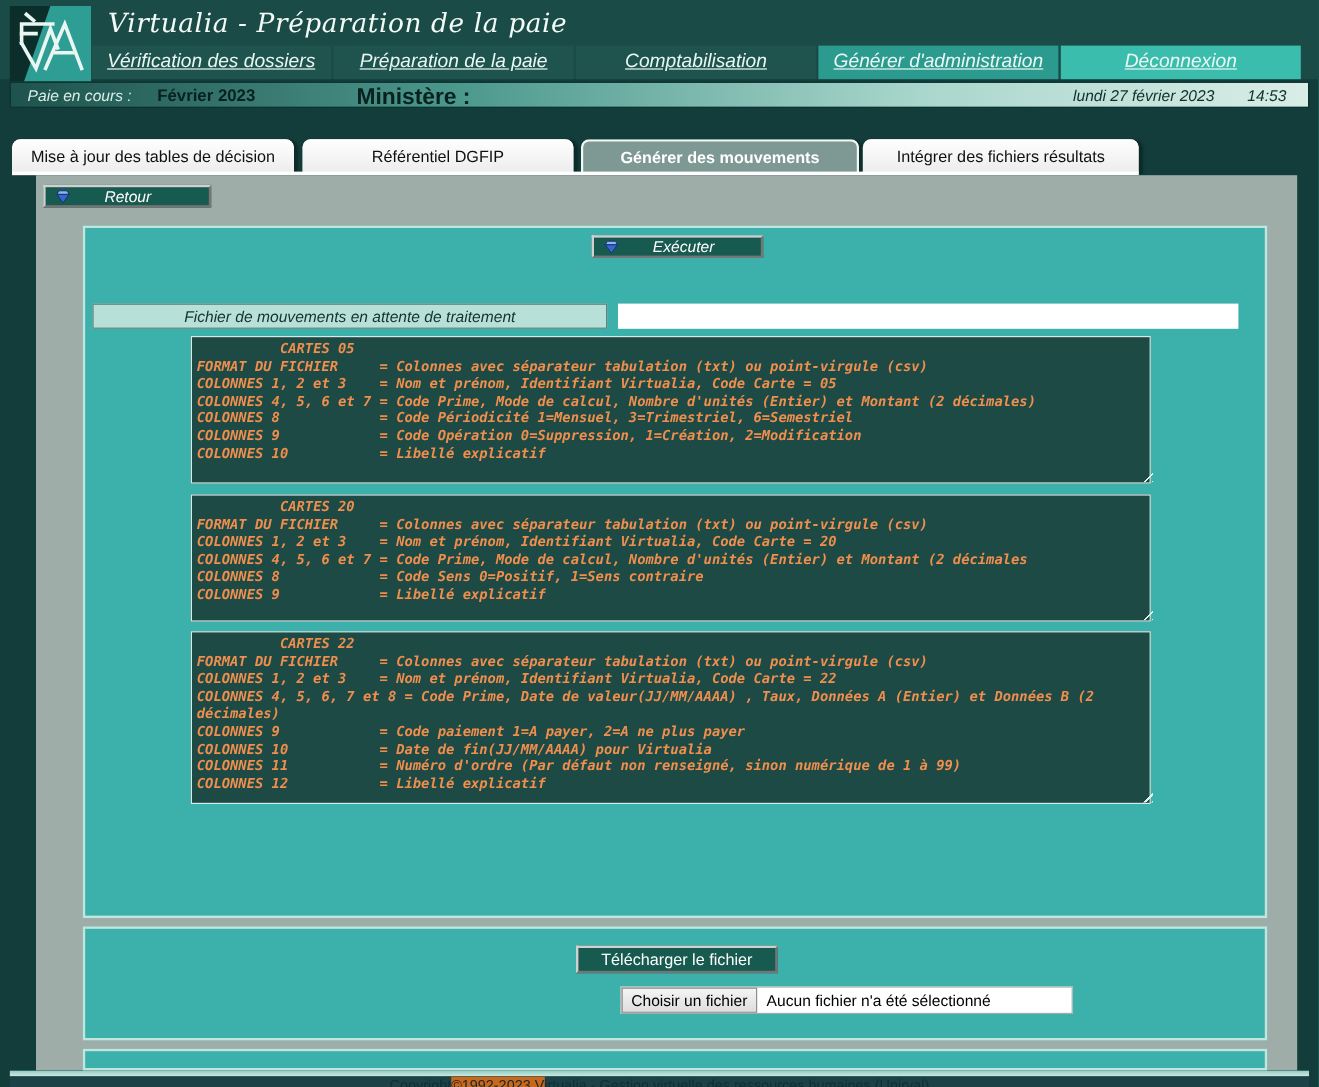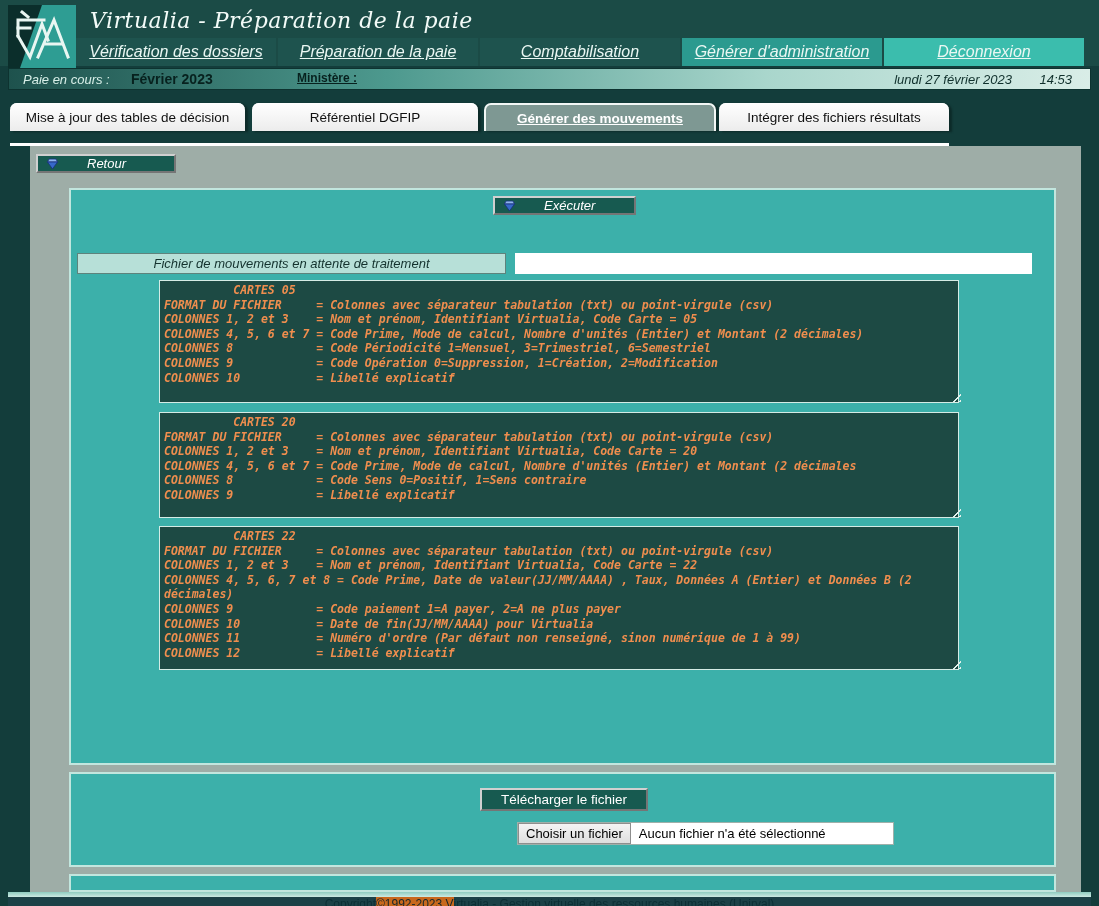--- a/index.html
+++ b/index.html
@@ -29,38 +29,37 @@
   .nav-4 { background:#2B9A8F; }
   .nav-5 { background:#3BBDAD; }
   
   .statusbar {
     position:absolute; left:8px; top:68px; width:1083px; height:22px;
     background:linear-gradient(90deg,#1E524D 0%,#4D998E 35%,#A9D6CC 70%,#D9EDE7 100%);
     border:1px solid #0D3330;
   }
   .sb-paie-label { position:absolute; left:14px; top:3px; font-style:italic; font-size:13px; color:#D8EFE8; }
   .sb-paie-value { position:absolute; left:122px; top:2px; font-weight:bold; font-size:14px; color:#07211E; }
-  .sb-ministere  { position:absolute; left:288px; top:2px; font-weight:bold; font-size:12px; color:#07211E;text-decoration:underline; }
+  .sb-ministere  { position:absolute; left:288px; top:2px; font-weight:bold; font-size:19px; color:#07211E; }
   .sb-date { position:absolute; right:78px; top:3px; font-style:italic; font-size:13px; color:#10302C; }
   .sb-time { position:absolute; right:18px; top:3px; font-style:italic; font-size:13px; color:#10302C; }
   
   .tab {
-    position:absolute; top:103px; height:28px;
+    position:absolute; top:116px; height:28px;
     display:flex; align-items:center; justify-content:center;
     font-size:13.5px; color:#101010;
     background:linear-gradient(#FFFFFF,#ECECEC);
     border-radius:7px 7px 0 0;
     box-shadow:3px 1px 2px rgba(8,28,26,.55), inset 0 1px 0 #FFF;
     cursor:pointer;
   }
   .tab-active {
     background:#7E9893; color:#FFFFFF; font-weight:bold;
     border:2px solid #F2F7F5; border-bottom:none;
     box-shadow:3px 1px 2px rgba(8,28,26,.45);
-    text-decoration:underline;
   }
   .tab-underline { position:absolute; left:10px; top:143px; width:939px; height:3px; background:#FFFFFF; }
   
   .wrapper { position:absolute; left:30px; top:146px; width:1051px; height:746px; background:#9EADA7; }
   .btn-dark {
     background:#175A50;
     border:2px solid; border-color:#D0D0D0 #757575 #757575 #D0D0D0;
     color:#FFFFFF; font-style:italic; font-size:13px;
     display:flex; align-items:center; gap:28px;
     padding:0 8px; cursor:pointer;

